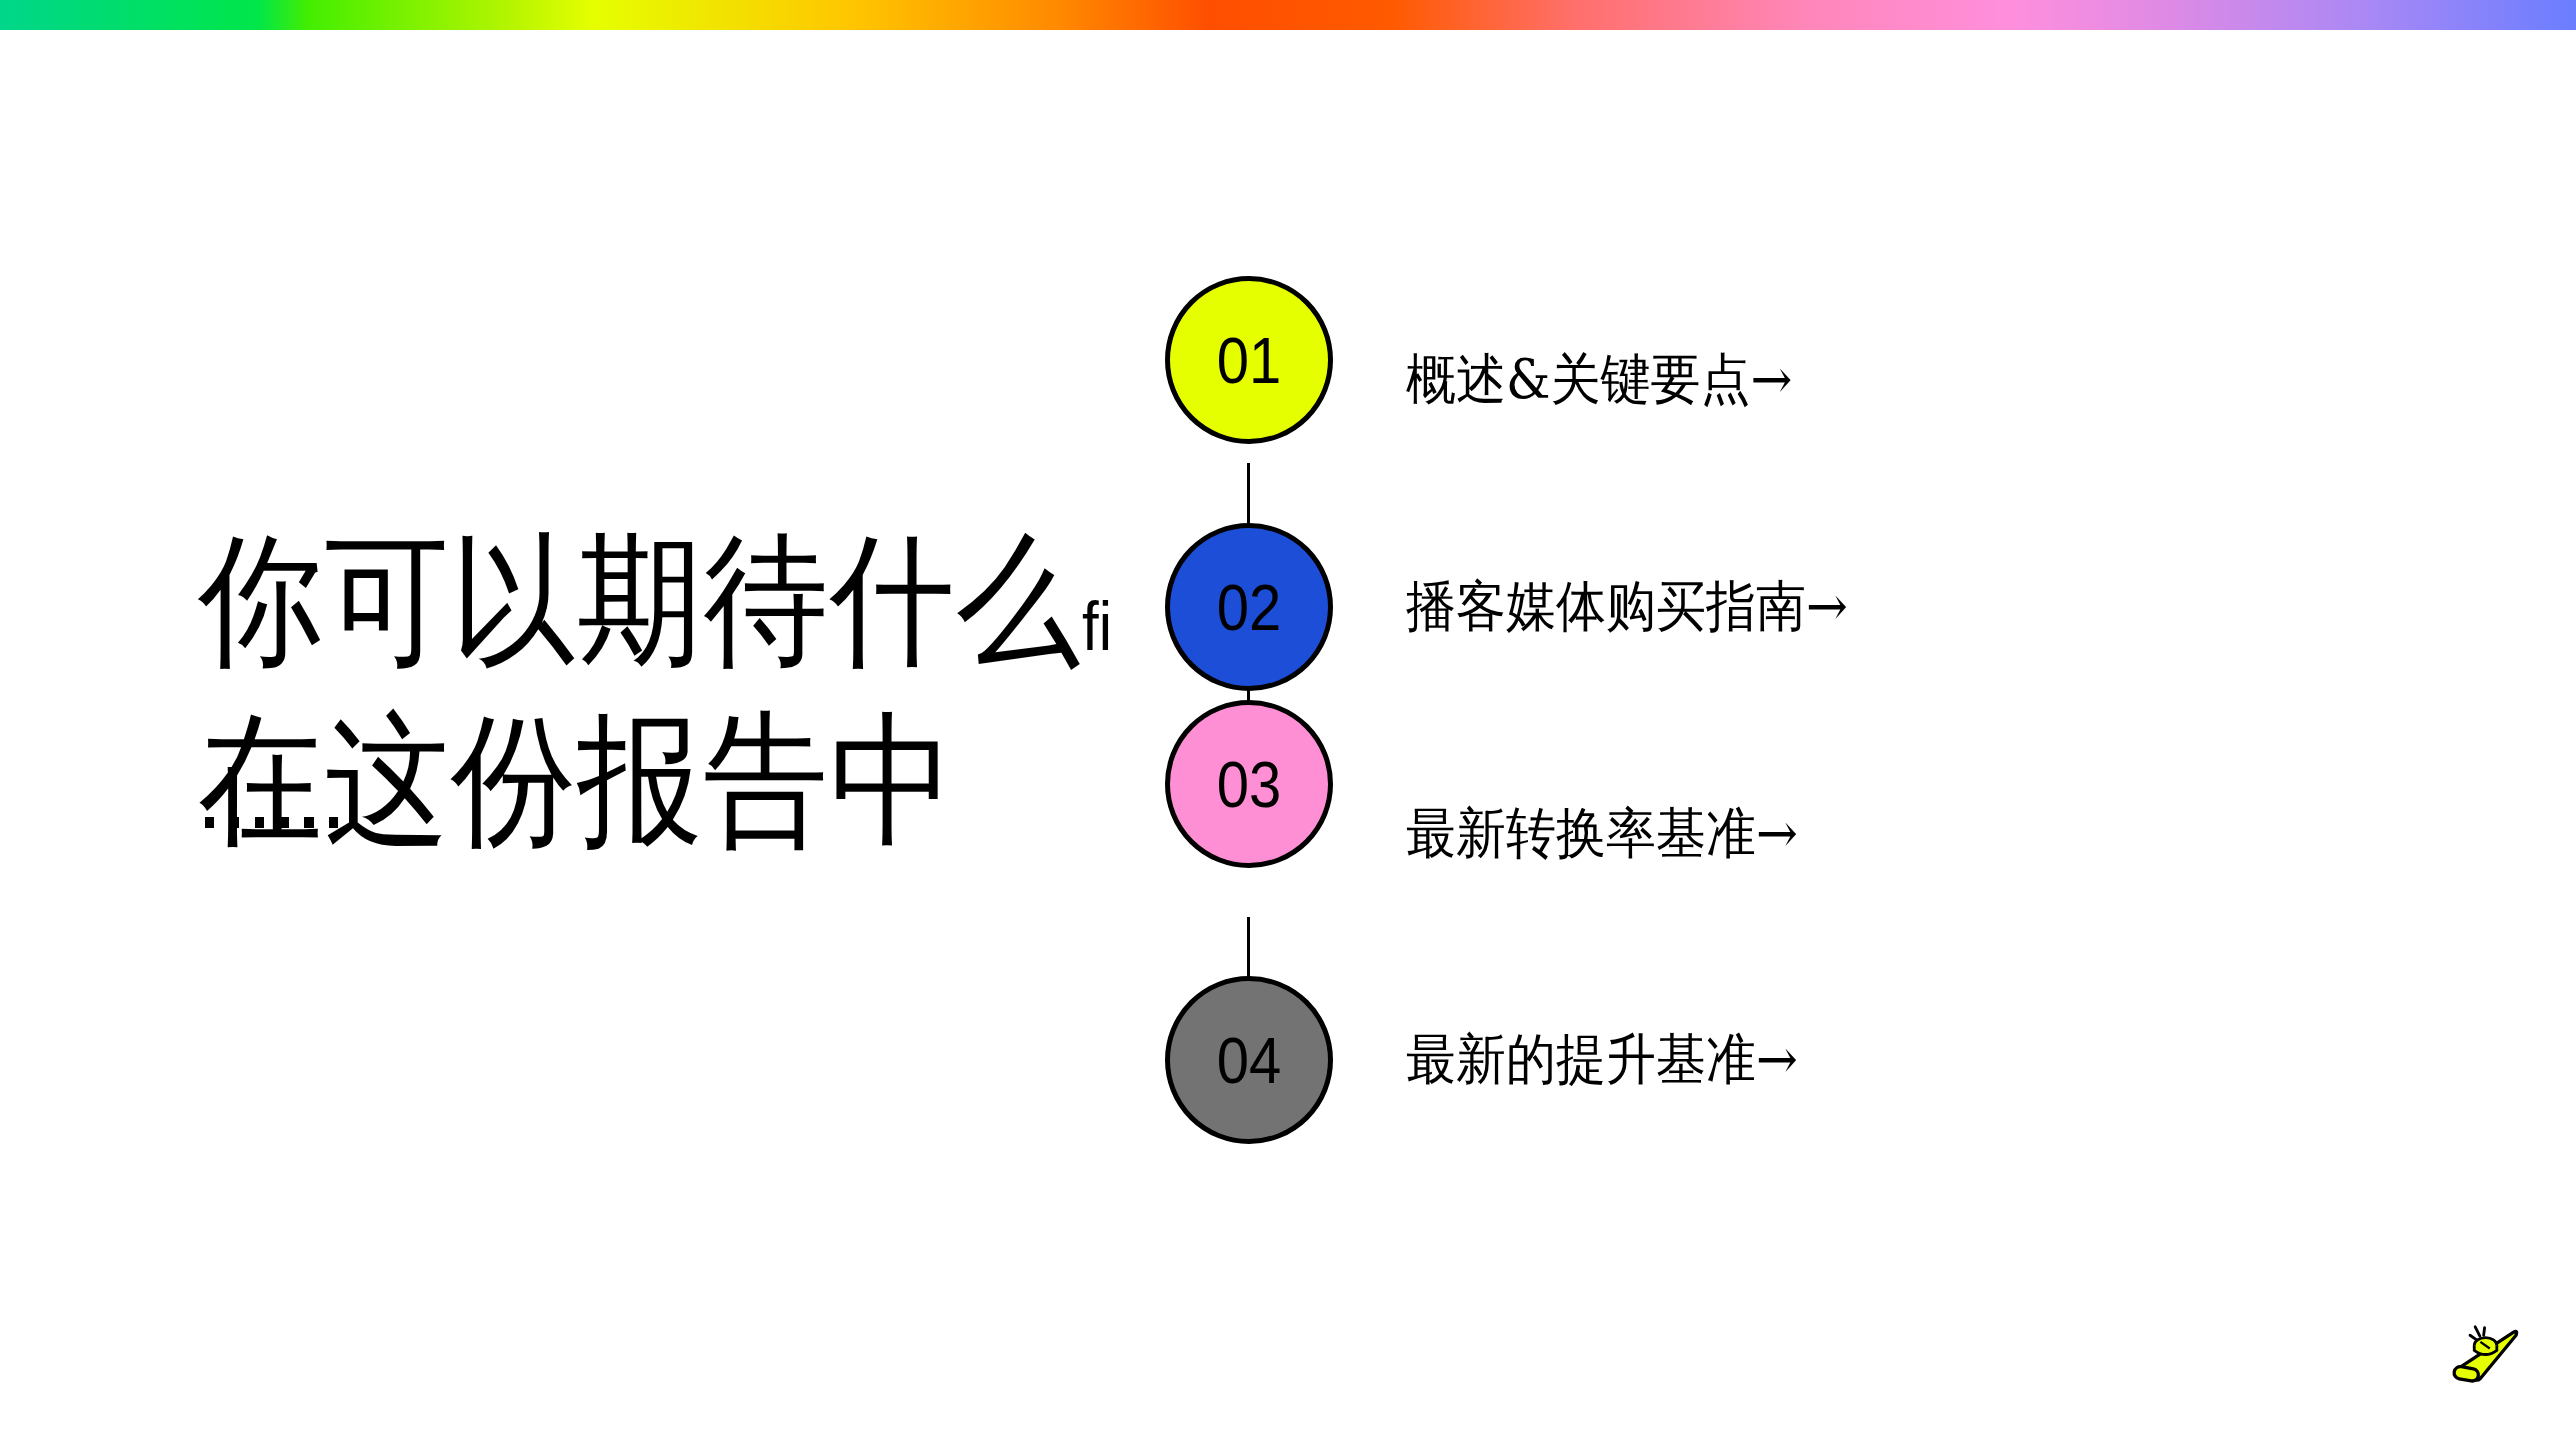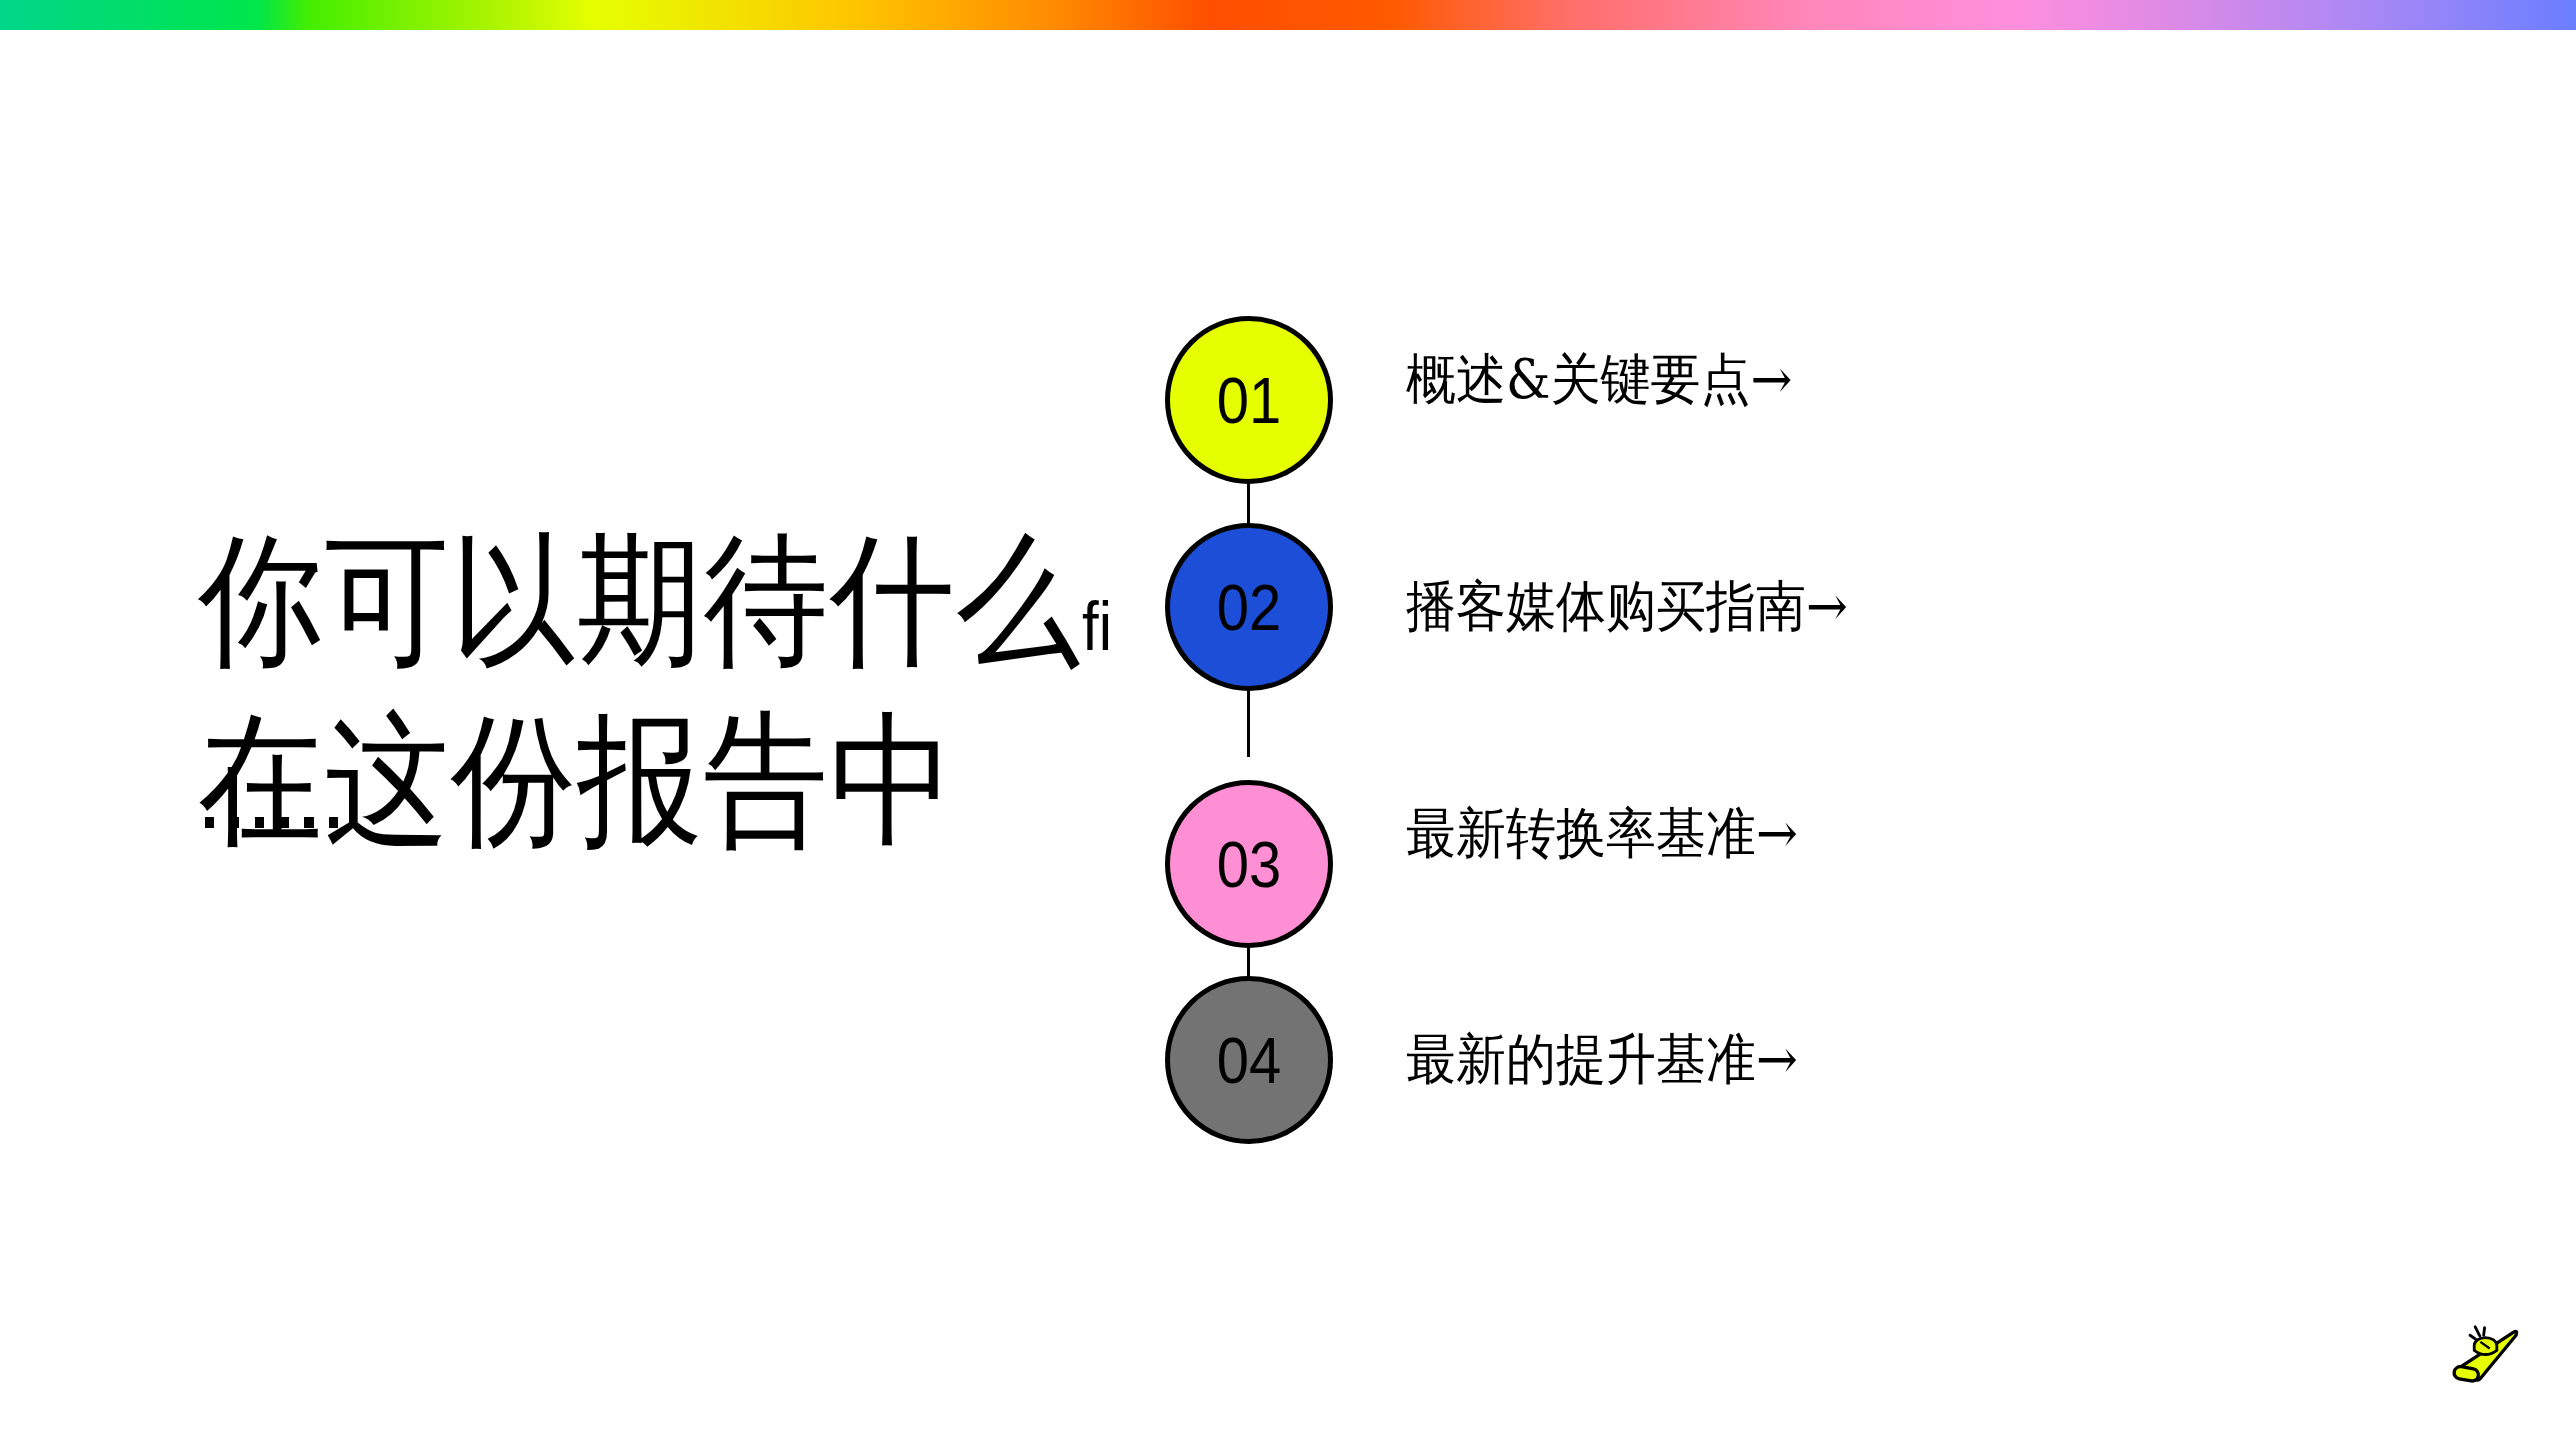--- a/index.html
+++ b/index.html
@@ -71,31 +71,31 @@
   <span></span>
   <span></span>
   <span></span>
 </div>
 
 <div class="timeline">
   <div class="connector" style="top:463px; height:67px;"></div>
   <div class="connector" style="top:690px; height:67px;"></div>
   <div class="connector" style="top:917px; height:67px;"></div>
 
-  <div class="node" style="left:1249px; top:400px; background:#e5ff00;align-items:center;">
+  <div class="node" style="left:1249px; top:360px; background:#e5ff00;align-items:center;">
     <span>01</span>
   </div>
   <div class="item-label" style="top:380px;">概述&amp;关键要点→</div>
 
   <div class="node" style="left:1249px; top:607px; background:#1d4ed8;">
     <span>02</span>
   </div>
   <div class="item-label" style="top:607px;">播客媒体购买指南→</div>
 
-  <div class="node" style="left:1249px; top:864px; background:#ff8fd4;">
+  <div class="node" style="left:1249px; top:784px; background:#ff8fd4;">
     <span>03</span>
   </div>
   <div class="item-label" style="top:834px;">最新转换率基准→</div>
 
   <div class="node" style="left:1249px; top:1060px; background:#737373;">
     <span>04</span>
   </div>
   <div class="item-label" style="top:1060px;">最新的提升基准→</div>
 </div>
 

